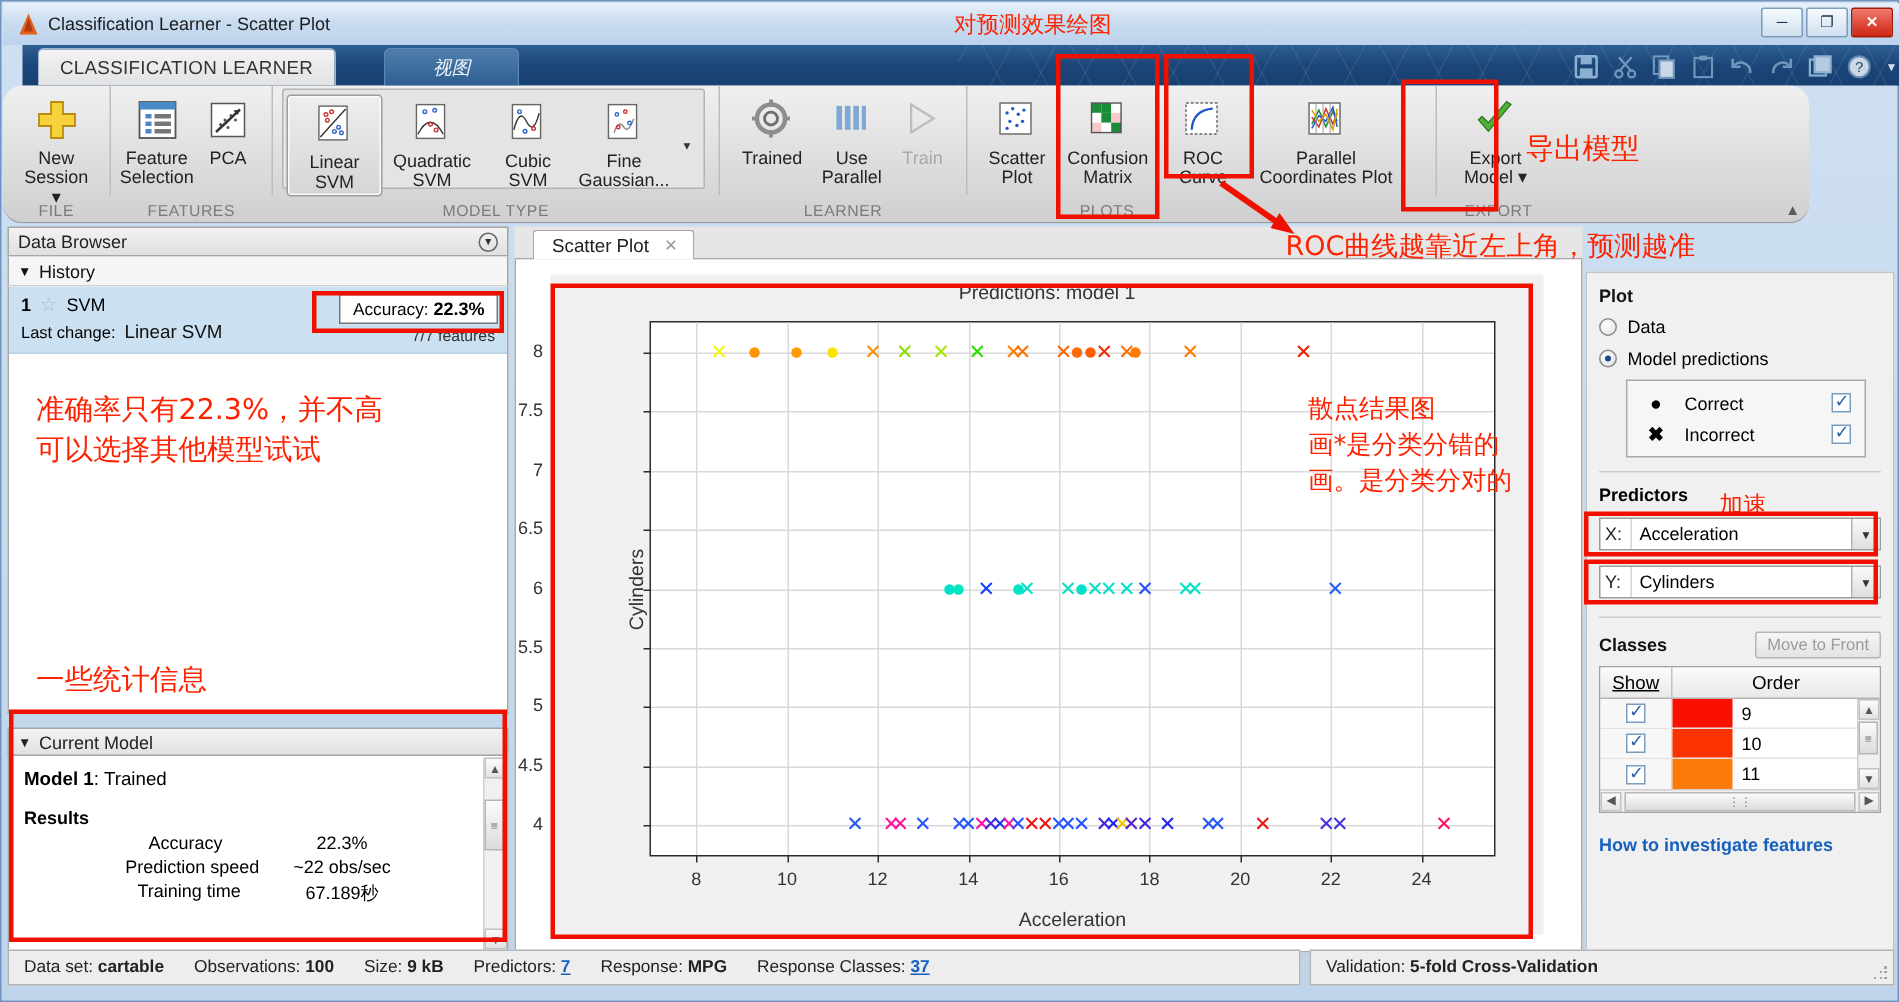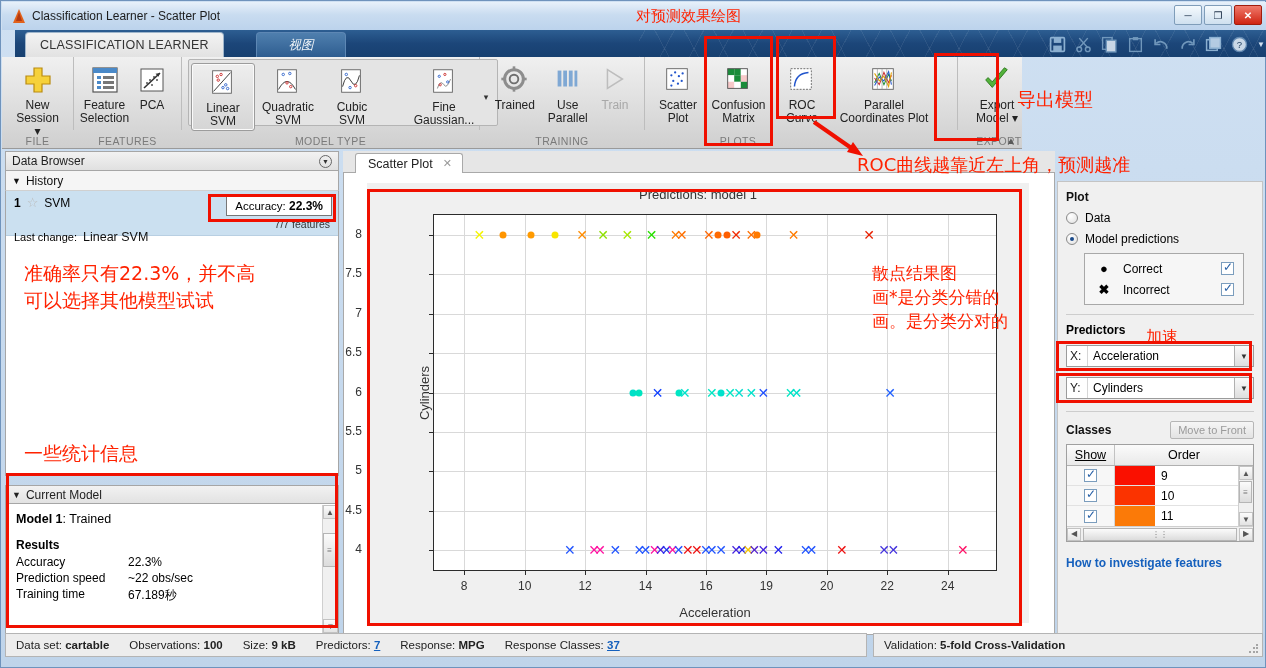--- a/index.html
+++ b/index.html
@@ -74,23 +74,24 @@
     color:#f0f4f8; border:1px solid #5d87b4; border-bottom:none;font-style:italic;
   }
   .quick-tools {
     position:absolute; right:6px; top:2px; height:24px;
     display:flex; align-items:center; gap:9px; padding:0 8px;
   }
   .qt { width:17px; height:17px; opacity:.85; }
 
   
   .ribbon {
-    position:absolute; left:1px; top:56px; width:1020px; height:92px;
+    position:absolute; left:1px; top:56px; width:1204px; height:92px;
     background:linear-gradient(to bottom,#f0f0f0 0%,#dcdcdc 60%,#cfcfcf 100%);
     border-bottom:1px solid #9a9a9a;
+    border-radius:13px;
   }
   .ribbon-groups { position:absolute; left:0; top:0; height:73px; display:flex; }
   .rgroup { position:relative; height:73px; display:flex; align-items:flex-start;
             padding:4px 6px 0 6px; border-right:1px solid #bdbdbd; }
   .rbtn {
     width:auto; min-width:46px; padding:3px 6px 2px 6px;
     display:flex; flex-direction:column; align-items:center;
     font-size:12px; color:#232323; cursor:default;
   }
   .rbtn .lbl { text-align:center; line-height:13px; margin-top:3px; }
@@ -135,42 +136,42 @@
     height:285px; background:#fff; border:1px solid #a6a6a6; border-top:none;
     position:relative; overflow:hidden;
   }
   .hist-item {
     height:45px; background:#cbe0f0; border-bottom:1px solid #b8cfe2;
     position:relative; padding:4px 8px;
   }
   .hist-row1 { display:flex; align-items:center; gap:6px; font-size:12px; }
   .hist-num { font-weight:bold; }
   .star { color:#bbb; font-size:13px; }
-  .hist-row2 { display:flex; align-items:baseline; gap:6px; margin-top:20px; font-size:11px; }
+  .hist-row2 { display:flex; align-items:baseline; gap:6px; margin-top:4px; font-size:11px; }
   .hist-row2 .big { font-size:12.5px; color:#111; }
   .feat { position:absolute; right:8px; bottom:5px; font-size:10.5px; color:#333; }
   .acc-box {
     position:absolute; right:6px; top:5px; background:#fff;
     border:1px solid #777; padding:2px 8px; font-size:11.5px;
   }
   .acc-box b { font-size:12px; }
 
   .current-model {
     position:absolute; left:0; bottom:0; width:334px; height:150px;
   }
   .cm-head {
     height:19px; background:linear-gradient(to bottom,#f2f2f2,#e2e2e2);
     border:1px solid #a6a6a6; display:flex; align-items:center;
     padding:0 6px; font-size:12px; color:#222; font-weight:normal;
   }
   .cm-body {
     height:131px; background:#fff; border:1px solid #a6a6a6; border-top:none;
     position:relative; padding:8px 10px; font-size:12px; overflow:hidden;
   }
-  .cm-body .row { display:flex; margin-top:2px; }
+  .cm-body .row { display:flex; margin-top:2px;justify-content:center; }
   .cm-body .k { width:112px; }
   .vscroll {
     position:absolute; right:1px; top:1px; width:15px; bottom:1px;
     background:#f0f0f0; border-left:1px solid #cfcfcf;
   }
   .vs-arrow { height:14px; display:flex; align-items:center; justify-content:center;
     font-size:8px; color:#555; background:linear-gradient(to bottom,#fbfbfb,#e3e3e3);
     border:1px solid #c2c2c2; }
   .vs-thumb { position:absolute; top:28px; left:0; width:13px; height:34px;
     background:linear-gradient(to bottom,#fbfbfb,#dcdcdc); border:1px solid #b5b5b5;
@@ -461,21 +462,21 @@
               <svg viewBox="0 0 32 32" width="30" height="30">
                   <rect x="6" y="4" width="20" height="24" fill="#fff" stroke="#666" stroke-width="1"></rect>
                   <path d="M7 22 Q11 6 16 16 Q21 26 25 10" stroke="#333" stroke-width="1" fill="none"></path>
                   <circle cx="11" cy="9" r="1.3" fill="none" stroke="#36c" stroke-width="1"></circle>
                   <circle cx="21" cy="21" r="1.3" fill="none" stroke="#c33" stroke-width="1"></circle>
                   <circle cx="15" cy="23" r="1.3" fill="none" stroke="#36c" stroke-width="1"></circle>
                 </svg>
             </span>
             <span class="lbl">Cubic SVM</span>
           </div>
-          <div class="rbtn" style="width:66px;margin-left:28px;">
+          <div class="rbtn" style="width:66px;">
             <span class="ico">
               <svg viewBox="0 0 32 32" width="30" height="30">
                   <rect x="6" y="4" width="20" height="24" fill="#fff" stroke="#666" stroke-width="1"></rect>
                   <path d="M10 24 q3 -10 7 -4 q3 5 7 -6" stroke="#888" stroke-width="1" fill="none"></path>
                   <circle cx="12" cy="11" r="1.2" fill="none" stroke="#36c" stroke-width="1"></circle>
                   <circle cx="18" cy="9" r="1.2" fill="none" stroke="#c33" stroke-width="1"></circle>
                   <circle cx="21" cy="17" r="1.2" fill="none" stroke="#36c" stroke-width="1"></circle>
                   <circle cx="13" cy="20" r="1.2" fill="none" stroke="#c33" stroke-width="1"></circle>
                 </svg>
             </span>
@@ -514,21 +515,21 @@
           <span class="lbl">Use<br>Parallel</span>
         </div>
         <div class="rbtn disabled" style="width:44px;">
           <span class="ico">
             <svg viewBox="0 0 32 32" width="30" height="30">
                 <path d="M9 6 L25 16 L9 26 z" fill="none" stroke="#bdbdbd" stroke-width="1.6"></path>
               </svg>
           </span>
           <span class="lbl">Train</span>
         </div>
-        <div class="grp-label">TRAINING</div>
+        <div class="grp-label">LEARNER</div>
       </div>
 
       <div class="rgroup" style="width:313px;">
         <div class="rbtn" style="width:54px;">
           <span class="ico">
             <svg viewBox="0 0 32 32" width="30" height="30">
                 <rect x="5" y="5" width="22" height="22" fill="#fff" stroke="#666" stroke-width="1"></rect>
                 <circle cx="10" cy="12" r="1.2" fill="#2255cc"></circle>
                 <circle cx="14" cy="9" r="1.2" fill="#2255cc"></circle>
                 <circle cx="18" cy="13" r="1.2" fill="#2255cc"></circle>
@@ -709,21 +710,21 @@
           <div class="gl-v" style="left: 151.075px;"></div>
           <div class="xtick" style="left: 151.075px;">12</div>
           <div class="xtickmark" style="left: 151.075px;"></div>
           <div class="gl-v" style="left: 211.505px;"></div>
           <div class="xtick" style="left: 211.505px;">14</div>
           <div class="xtickmark" style="left: 211.505px;"></div>
           <div class="gl-v" style="left: 271.935px;"></div>
           <div class="xtick" style="left: 271.935px;">16</div>
           <div class="xtickmark" style="left: 271.935px;"></div>
           <div class="gl-v" style="left: 332.366px;"></div>
-          <div class="xtick" style="left: 332.366px;">19</div>
+          <div class="xtick" style="left: 332.366px;">18</div>
           <div class="xtickmark" style="left: 332.366px;"></div>
           <div class="gl-v" style="left: 392.796px;"></div>
           <div class="xtick" style="left: 392.796px;">20</div>
           <div class="xtickmark" style="left: 392.796px;"></div>
           <div class="gl-v" style="left: 453.226px;"></div>
           <div class="xtick" style="left: 453.226px;">22</div>
           <div class="xtickmark" style="left: 453.226px;"></div>
           <div class="gl-v" style="left: 513.656px;"></div>
           <div class="xtick" style="left: 513.656px;">24</div>
           <div class="xtickmark" style="left: 513.656px;"></div>

